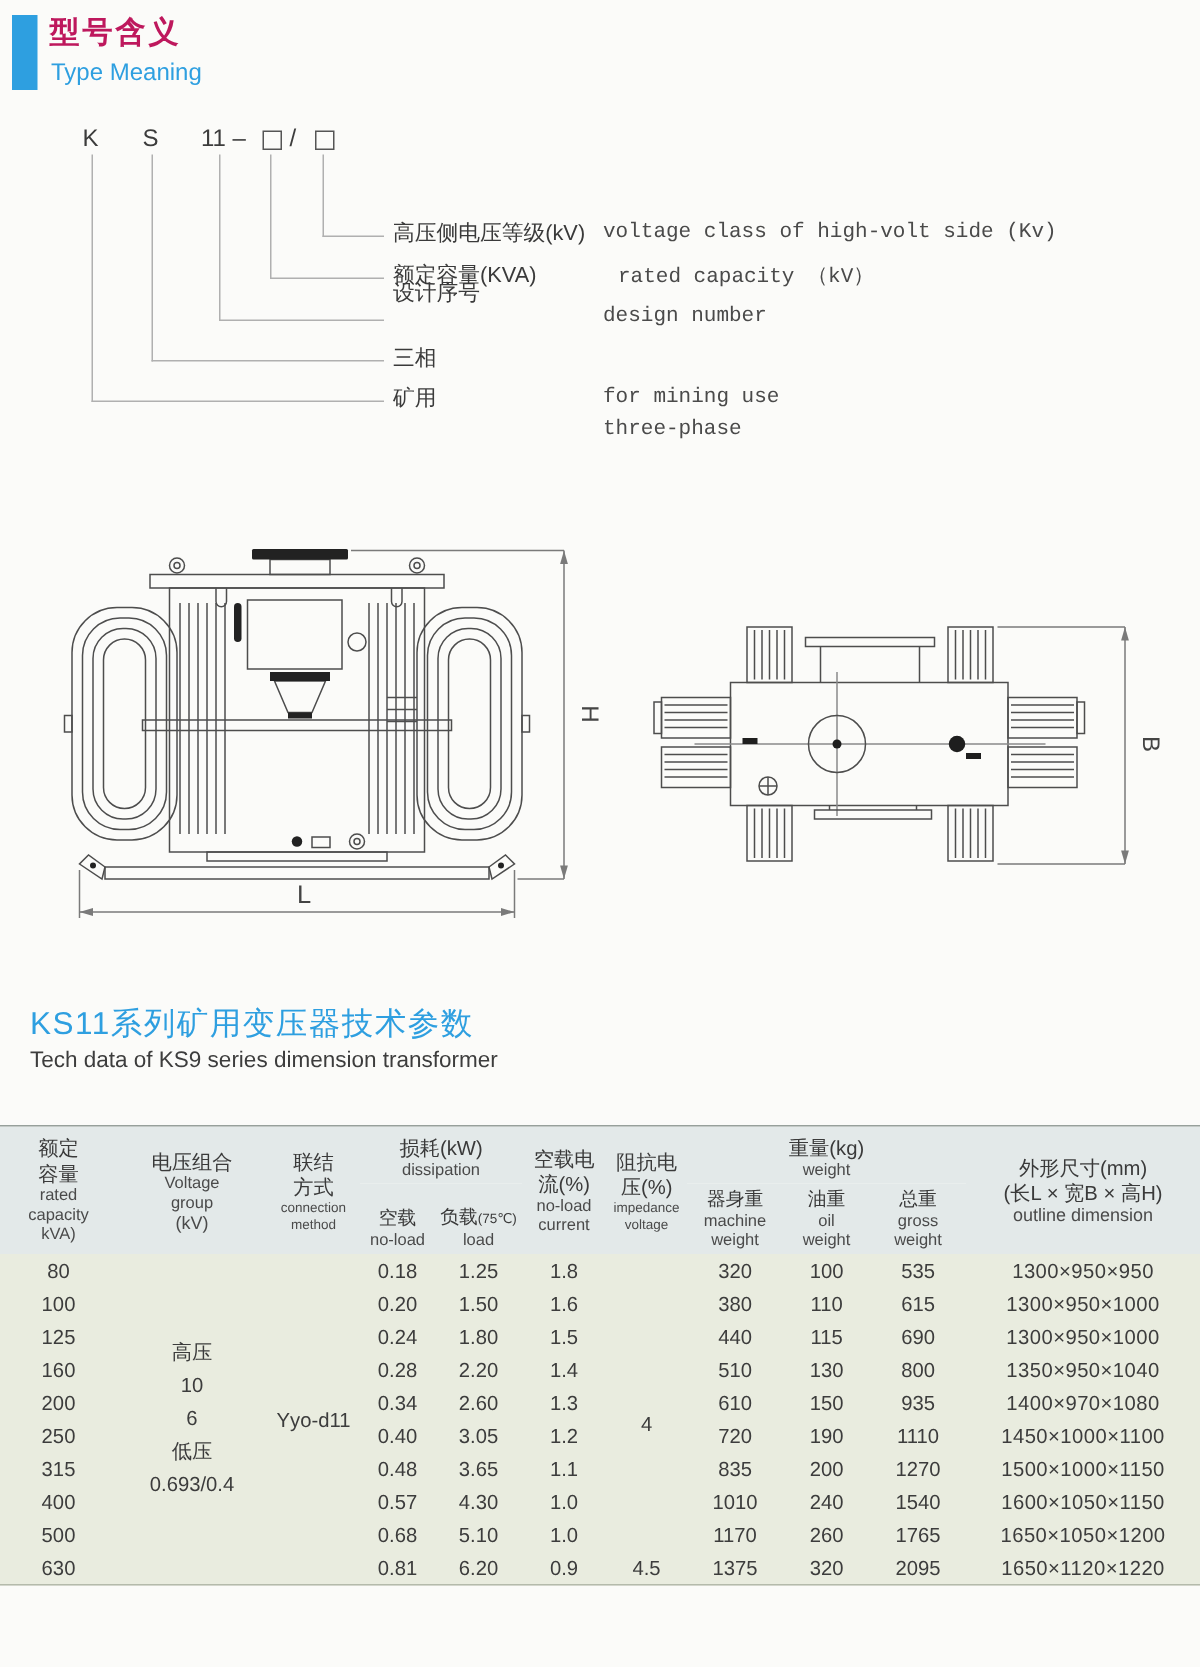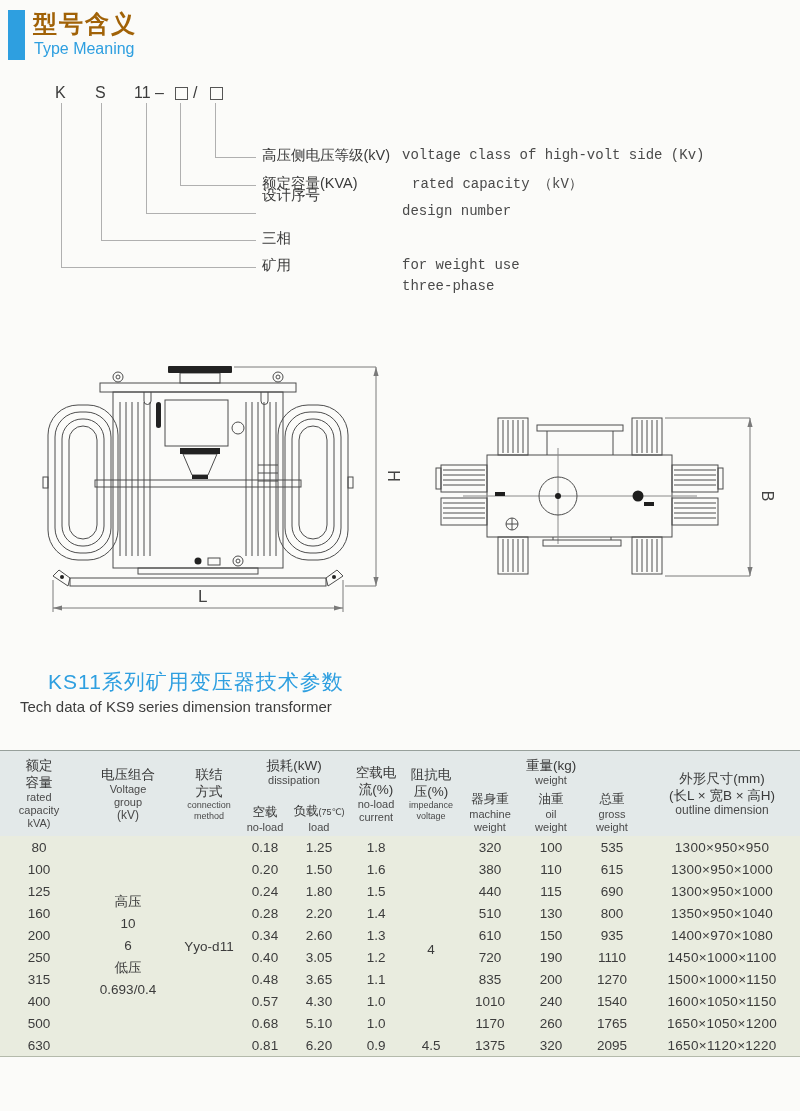--- a/index.html
+++ b/index.html
@@ -4,33 +4,33 @@
 <style>
   html,body{margin:0;padding:0;}
   body{
     width:800px;height:1111px;position:relative;overflow:hidden;
     background:#fbfbf9;
     font-family:"Liberation Sans","DejaVu Sans",sans-serif;
     color:#3a3a3a;
   }
   
   .accent-bar{position:absolute;left:8px;top:10px;width:17px;height:50px;background:#2e9fe0;}
-  .hdr-zh{position:absolute;left:33px;top:8px;font-size:24px;font-weight:bold;color:#a16207;letter-spacing:2px;}
+  .hdr-zh{position:absolute;left:33px;top:8px;font-size:20px;font-weight:bold;color:#be185d;letter-spacing:2px;}
   .hdr-en{position:absolute;left:34px;top:40px;font-size:16px;color:#2e9fe0;}
   
   .code-char{position:absolute;top:84px;font-size:16px;color:#3c3c3c;}
   .code-box{position:absolute;top:87px;width:11px;height:11px;border:1.5px solid #555;background:transparent;}
   .connector{position:absolute;border-left:1px solid #b0b0b0;border-bottom:1px solid #b0b0b0;}
   .ann-zh{position:absolute;left:262px;font-size:14.5px;color:#3a3a3a;}
   .ann-en{position:absolute;left:402px;font-size:14px;color:#4a4a4a;font-family:Liberation Mono, monospace;}
   
   .drawing{position:absolute;}
   svg text{font-family:"Liberation Sans","DejaVu Sans",sans-serif;fill:#444;}
   
-  .tbl-title-zh{position:absolute;left:20px;top:668px;font-size:21px;color:#2e9fe0;letter-spacing:1px;margin-left:28px;}
+  .tbl-title-zh{position:absolute;left:20px;top:668px;font-size:21px;color:#2e9fe0;letter-spacing:1px;}
   .tbl-title-en{position:absolute;left:20px;top:698px;font-size:15px;color:#3d3d3d;}
   
   table.data{
     position:absolute;left:0;top:750px;width:800px;
     border-collapse:collapse;table-layout:fixed;
     border-top:1px solid #97a09b;border-bottom:1px solid #b4baab;
   }
   table.data th{background:#e3e9e9;font-weight:normal;text-align:center;vertical-align:middle;padding:2px 0;}
   table.data td{background:#e9ecdf;text-align:center;vertical-align:middle;height:22px;padding:0;font-size:13.5px;color:#3c3c3c;}
   .h-zh{display:block;font-size:13.5px;color:#3a3a3a;line-height:17px;}
@@ -64,21 +64,21 @@
 
   <span class="ann-zh" style="top:146px;text-align:right;">高压侧电压等级(kV)</span>
   <span class="ann-en" style="top:147px;">voltage class of high-volt side (Kv)</span>
   <span class="ann-zh" style="top:174px;">额定容量(KVA)</span>
   <span class="ann-en" style="top:175px;margin-left:10px;">rated capacity （kV）</span>
   <span class="ann-zh" style="top:186px;">设计序号</span>
   <span class="ann-en" style="top:203px;">design number</span>
   <span class="ann-zh" style="top:229px;">三相</span>
   <span class="ann-en" style="top:230px;margin-top:48px;">three-phase</span>
   <span class="ann-zh" style="top:256px;">矿用</span>
-  <span class="ann-en" style="top:257px;">for weight use</span>
+  <span class="ann-en" style="top:257px;">for mining use</span>
 </div>
 
 <svg class="drawing" style="left:40px;top:350px;" width="360" height="270" viewBox="0 0 360 270">
   <g stroke="#4d4d4d" fill="none" stroke-width="1">
 
     <rect x="8" y="55" width="70" height="155" rx="30"></rect>
     <rect x="15" y="62" width="56" height="141" rx="25"></rect>
     <rect x="22" y="69" width="42" height="127" rx="20"></rect>
     <rect x="29" y="76" width="28" height="113" rx="14"></rect>
     <rect x="3" y="127" width="5" height="11"></rect>

